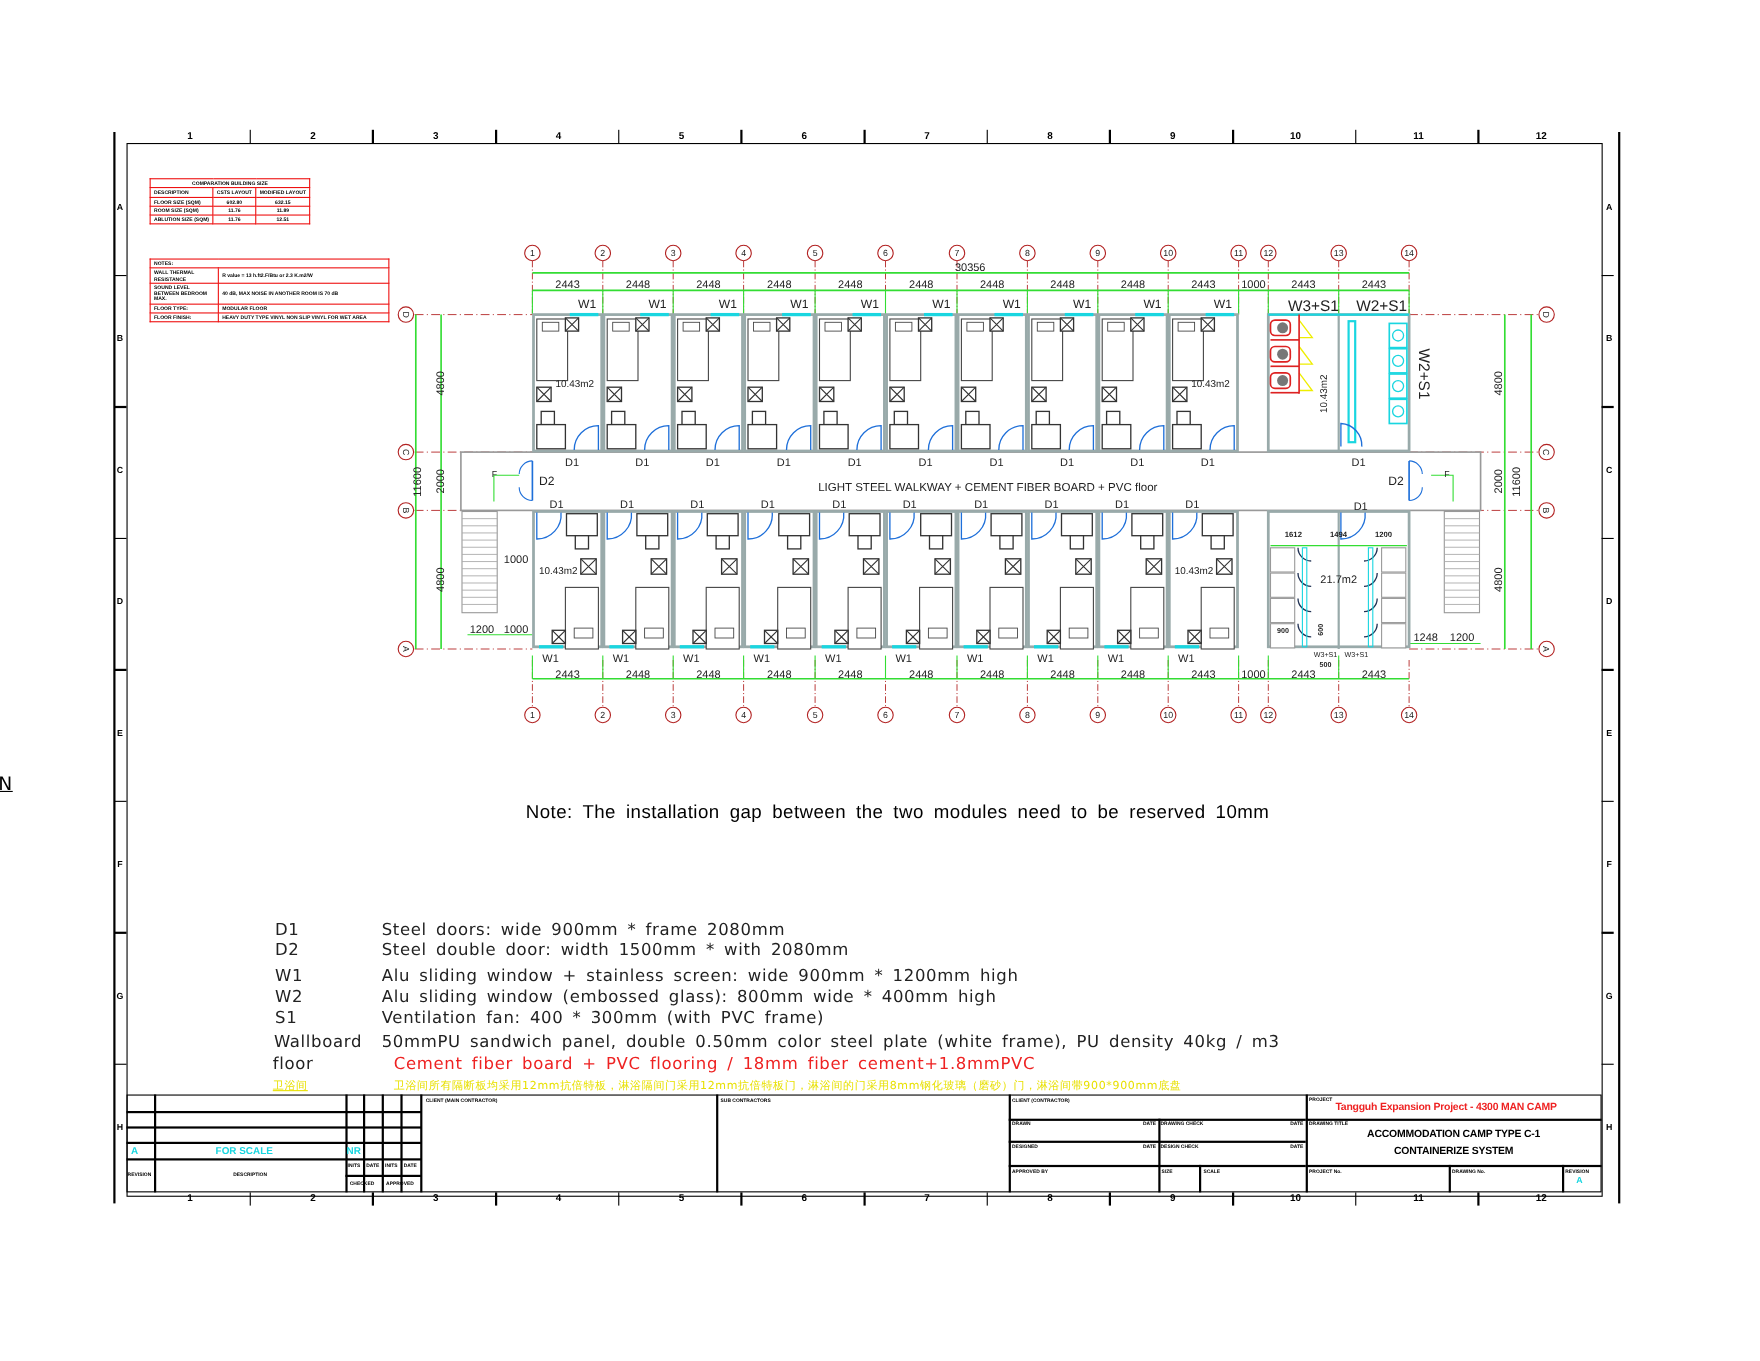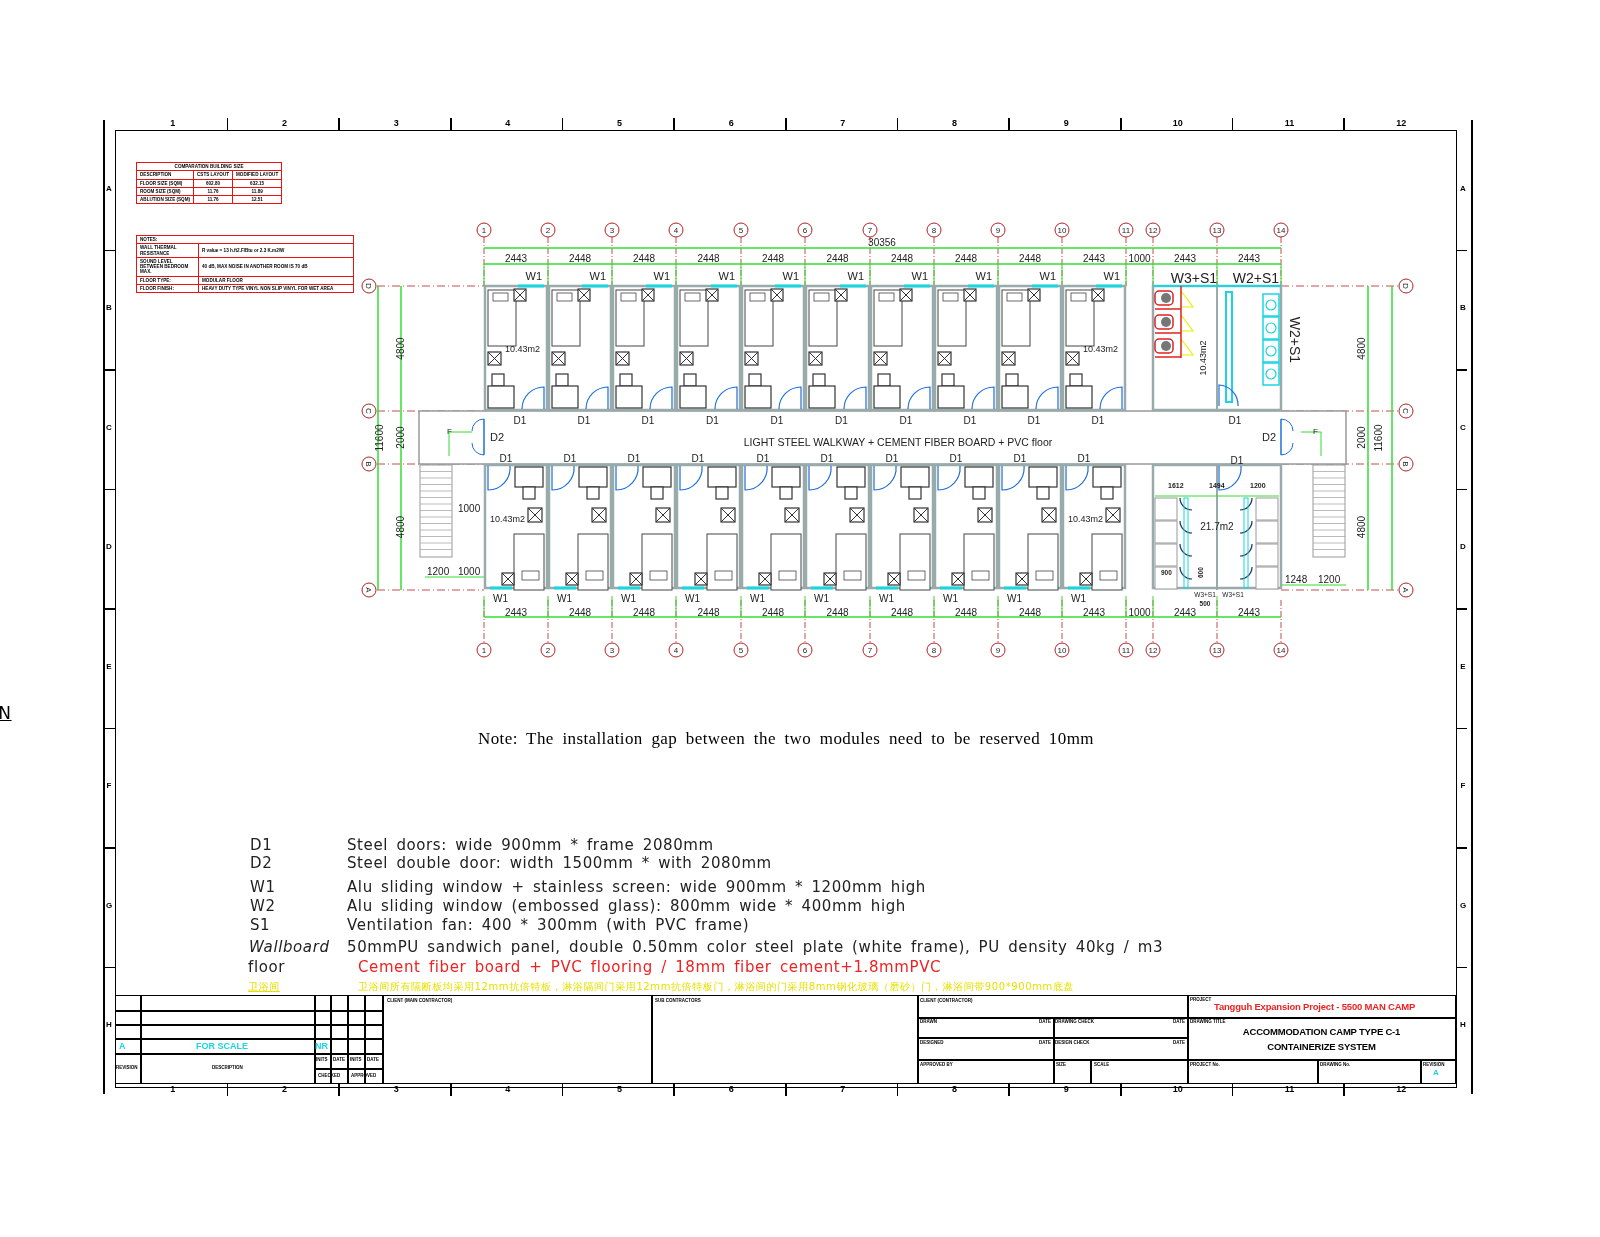--- a/index.html
+++ b/index.html
@@ -11,21 +11,21 @@
   .colnum{position:absolute;font-size:9px;font-weight:bold;width:20px;text-align:center;}
   .rowlet{position:absolute;font-size:8px;font-weight:bold;width:10px;text-align:center;}
   .tick{position:absolute;background:#000;}
   
   table.rt{position:absolute;border-collapse:collapse;border:1.5px solid #e11;}
   table.rt td{border:1px solid #e11;font-size:4.6px;font-weight:bold;padding:1px 3px;line-height:1.15;white-space:nowrap;}
   
   svg text{font-family:"Liberation Sans",sans-serif;}
   .title-plan{position:absolute;left:0;width:1600px;top:703px;text-align:left;font-family:"DejaVu Sans",sans-serif;font-size:17px;letter-spacing:0.5px;}
   .title-plan span{text-decoration:underline;margin-left:-182px;}
-  .note-plan{position:absolute;left:478px;top:729px;font-family:Liberation Serif, serif;font-size:17px;word-spacing:4px;letter-spacing:0.4px;white-space:nowrap;}
+  .note-plan{position:absolute;left:478px;top:729px;font-family:Liberation Sans, sans-serif;font-size:17px;word-spacing:4px;letter-spacing:0.4px;white-space:nowrap;}
   .legend-row{position:absolute;font-family:"DejaVu Sans",sans-serif;font-size:15px;white-space:nowrap;letter-spacing:0.6px;word-spacing:3px;color:#222;}
   .legend-key{position:absolute;left:250px;}
   .legend-val{position:absolute;left:347px;}
   .red{color:#e22;}
   .yel{color:#e8e000;}
   
   .tb{position:absolute;border:1.5px solid #000;box-sizing:border-box;}
   .tbl{position:absolute;font-size:4.5px;font-weight:bold;white-space:nowrap;}
   .hl{position:absolute;height:1.5px;background:#000;}
   .vl{position:absolute;width:1.5px;background:#000;}
@@ -745,21 +745,21 @@
     </div>
     <div class="legend-row" style="top: 897px; left: 0px;">
       <span class="legend-key">W2</span>
       <span class="legend-val">Alu sliding window (embossed glass): 800mm wide * 400mm high</span>
     </div>
     <div class="legend-row" style="top: 916px; left: 0px;">
       <span class="legend-key">S1</span>
       <span class="legend-val">Ventilation fan: 400 * 300mm (with PVC frame)</span>
     </div>
     <div class="legend-row" style="top: 938px; left: 0px;">
-      <span class="legend-key" style="left: 249px; font-style: italic;">Wallboard</span>
+      <span class="legend-key" style="left: 249px;">Wallboard</span>
       <span class="legend-val">50mmPU sandwich panel, double 0.50mm color steel plate (white frame), PU density 40kg / m3</span>
     </div>
     <div class="legend-row" style="top: 958px; left: 0px;">
       <span class="legend-key" style="left: 248px;">floor</span>
       <span class="legend-val red" style="left: 358px;">Cement fiber board + PVC flooring / 18mm fiber cement+1.8mmPVC</span>
     </div>
     <div class="legend-row" style="top: 980px; left: 0px; font-size: 10px;">
       <span class="legend-key yel" style="left: 248px; text-decoration: underline;">卫浴间</span>
       <span class="legend-val yel" style="left: 358px;">卫浴间所有隔断板均采用12mm抗倍特板，淋浴隔间门采用12mm抗倍特板门，淋浴间的门采用8mm钢化玻璃（磨砂）门，淋浴间带900*900mm底盘</span>
     </div>
@@ -811,20 +811,20 @@
 <div class="tbl" style="left:920px;top:1062px">APPROVED BY</div>
 <div class="tbl" style="left:1056px;top:1062px">SIZE</div>
 <div class="tbl" style="left:1094px;top:1062px">SCALE</div>
 
 <div class="vl" style="left:1187px;top:995px;height:89px"></div>
 <div class="hl" style="left:1187px;top:1017px;width:269px"></div>
 <div class="hl" style="left:1187px;top:1059px;width:269px"></div>
 <div class="vl" style="left:1317px;top:1059px;height:25px"></div>
 <div class="vl" style="left:1420px;top:1059px;height:25px"></div>
 <div class="tbl" style="left:1190px;top:997px">PROJECT</div>
-<div class="tbl" style="left:1214px;top:1001px;color:#e22;font-size:9.5px;letter-spacing:-0.2px">Tangguh Expansion Project - 5500 MAN CAMP</div>
+<div class="tbl" style="left:1214px;top:1001px;color:#e22;font-size:9.5px;letter-spacing:-0.2px">Tangguh Expansion Project - 4300 MAN CAMP</div>
 <div class="tbl" style="left:1190px;top:1019px">DRAWING TITLE</div>
 <div class="tbl" style="left:1187px;top:1026px;width:269px;text-align:center;font-size:9.5px;letter-spacing:-0.2px">ACCOMMODATION CAMP TYPE C-1</div>
 <div class="tbl" style="left:1187px;top:1041px;width:269px;text-align:center;font-size:9.5px;letter-spacing:-0.2px">CONTAINERIZE SYSTEM</div>
 <div class="tbl" style="left:1190px;top:1062px">PROJECT No.</div>
 <div class="tbl" style="left:1320px;top:1062px">DRAWING No.</div>
 <div class="tbl" style="left:1423px;top:1062px">REVISION</div>
 <div class="tbl" style="left:1433px;top:1068px;color:#19d6e0;font-size:8px">A</div>
 
 </body></html>

